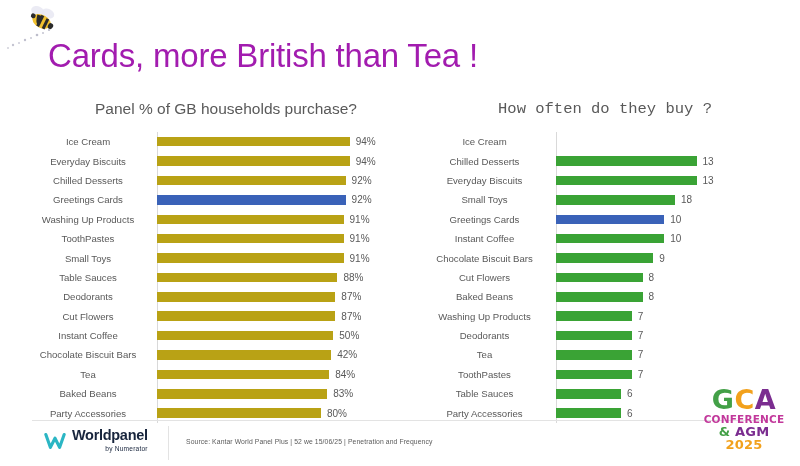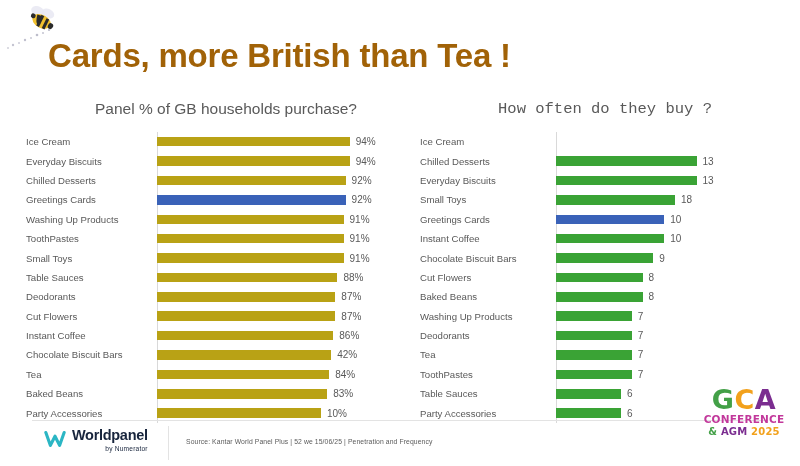--- a/index.html
+++ b/index.html
@@ -15,22 +15,22 @@
   .slide{position:relative;width:800px;height:466px;overflow:hidden;}
 
   
   .bee-wrap{position:absolute;left:6px;top:4px;width:70px;height:46px;}
   .bee-trail{position:absolute;left:0;top:24px;width:46px;height:22px;}
 
   
   .slide-title{
     position:absolute;left:48px;top:36px;
     font-size:33px;line-height:40px;
-    color:#a16207;
-    font-weight:700;
+    color:#a21caf;
+    font-weight:400;
     letter-spacing:-0.2px;
     white-space:nowrap;
   }
 
   
   .panel{position:absolute;top:100px;height:320px;}
   .panel-left{left:26px;width:380px;}
   .panel-right{left:420px;width:360px;}
 
   .chart-title{
@@ -51,21 +51,21 @@
   .panel-left .axis-line{left:131px;}
   .panel-right .axis-line{left:136px;}
 
   .row{
     display:flex;align-items:center;
     height:19.4px;
   }
   .row-label{
     font-size:9.6px;
     color:#595959;
-    text-align:left;
+    text-align:center;
     white-space:nowrap;
     padding-right:7px;
     flex:0 0 auto;
   }
   .panel-left .row-label{width:124px;}
   .panel-right .row-label{width:129px;}
 
   .bar-area{position:relative;flex:1 1 auto;height:100%;display:flex;align-items:center;}
   .bar{
     height:9.5px;
@@ -82,40 +82,40 @@
     white-space:nowrap;
   }
 
   
   .footer{position:absolute;left:0;bottom:0;width:800px;height:46px;}
   .footer-divider{
     position:absolute;left:32px;top:0;width:736px;height:1px;background:#e3e3e3;
   }
   .wp-logo{
     position:absolute;left:44px;top:8px;
-    display:flex;align-items:flex-start;
+    display:flex;align-items:flex-end;
   }
   .wp-mark{width:22px;height:22px;margin-right:6px;}
   .wp-text{display:flex;flex-direction:column;line-height:1;}
   .wp-name{font-size:14.5px;font-weight:bold;color:#17243C;letter-spacing:-0.3px;}
   .wp-sub{font-size:6.6px;color:#17243C;letter-spacing:.2px;text-align:right;margin-top:3px;}
   .footer-sep{position:absolute;left:168px;top:6px;width:1px;height:34px;background:#e3e3e3;}
   .source-note{
     position:absolute;left:186px;top:18px;
     font-size:6.8px;color:#5b5b5b;white-space:nowrap;letter-spacing:.1px;
   }
 
   
   .gca{position:absolute;right:10px;bottom:6px;width:92px;height:74px;text-align:center;}
   .gca-main{font-size:27px;font-weight:bold;line-height:27px;letter-spacing:.5px;font-family:"DejaVu Sans", sans-serif;}
   .gca-g{color:#43A047;}
   .gca-c{color:#F2A11C;}
   .gca-a{color:#7B2D90;}
   .gca-conf{font-size:10.5px;font-weight:bold;color:#C2389B;line-height:12px;letter-spacing:.2px;font-family:"DejaVu Sans", sans-serif;}
-  .gca-agm{font-size:10px;font-weight:bold;line-height:13px;letter-spacing:.2px;font-family:"DejaVu Sans", sans-serif;}
+  .gca-agm{font-size:13px;font-weight:bold;line-height:13px;letter-spacing:.2px;font-family:"DejaVu Sans", sans-serif;}
   .gca-amp{color:#43A047;}
   .gca-agm-txt{color:#7B2D90;}
   .gca-year{color:#F2A11C;}
   .gca-city{font-size:11px;font-weight:bold;color:#E2342B;line-height:13px;letter-spacing:.2px;font-family:"DejaVu Sans", sans-serif;margin-top:44px;}
 </style>
 </head>
 <body>
 
 <div class="slide">
 
@@ -217,21 +217,21 @@
           <div class="row-label">Cut Flowers</div>
           <div class="bar-area">
             <div class="bar gold" style="width: 178.35px;"></div>
             <span class="bar-value">87%</span>
           </div>
         </div>
         <div class="row">
           <div class="row-label">Instant Coffee</div>
           <div class="bar-area">
             <div class="bar gold" style="width: 176.3px;"></div>
-            <span class="bar-value">86%</span>
+            <span class="bar-value">50%</span>
           </div>
         </div>
         <div class="row">
           <div class="row-label">Chocolate Biscuit Bars</div>
           <div class="bar-area">
             <div class="bar gold" style="width: 174.25px;"></div>
             <span class="bar-value">42%</span>
           </div>
         </div>
         <div class="row">
@@ -245,21 +245,21 @@
           <div class="row-label">Baked Beans</div>
           <div class="bar-area">
             <div class="bar gold" style="width: 170.15px;"></div>
             <span class="bar-value">83%</span>
           </div>
         </div>
         <div class="row">
           <div class="row-label">Party Accessories</div>
           <div class="bar-area">
             <div class="bar gold" style="width: 164px;"></div>
-            <span class="bar-value">10%</span>
+            <span class="bar-value">80%</span>
           </div>
         </div>
       </div>
   </div>
 
   <div class="panel panel-right">
     <div class="chart-title">How often do they buy ?</div>
     <div class="rows">
       <div class="axis-line"></div>
     <div class="row">

